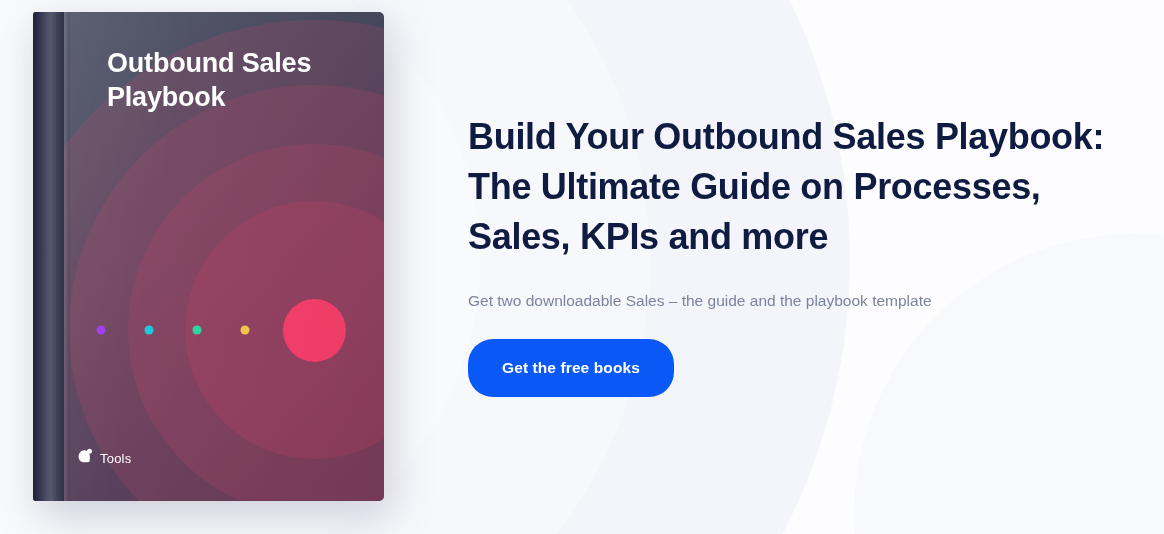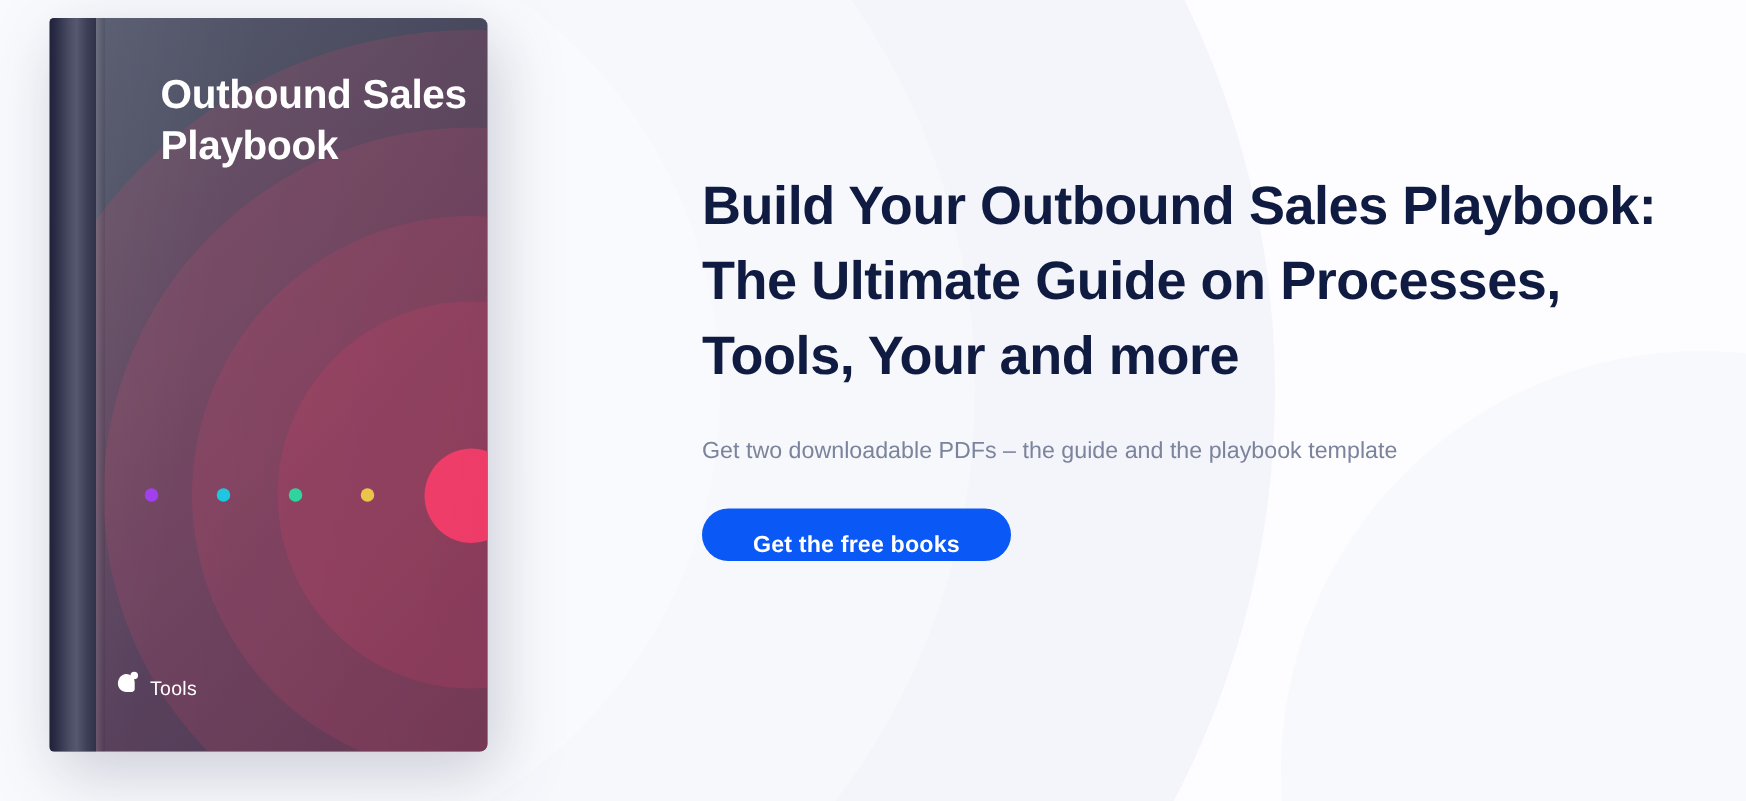--- a/index.html
+++ b/index.html
@@ -47,21 +47,21 @@
     width: 560px; height: 560px;
     right: -250px; bottom: -260px;
     background: #f8f9fc;
   }
 
   
   .book {
     position: absolute;
     left: 33px;
     top: 12px;
-    width: 292px;
+    width: 351px;
     height: 489px;
     border-radius: 3px 5px 5px 3px;
     overflow: visible;
     filter: drop-shadow(6px 14px 22px rgba(40, 44, 80, 0.22));
   }
   .book-inner {
     position: absolute;
     inset: 0;
     border-radius: 3px 5px 5px 3px;
     overflow: hidden;
@@ -189,21 +189,21 @@
     margin: 28px 0 0 0;
     color: #7b849c;
     font-size: 15.5px;
     line-height: 22px;
     font-weight: normal;
   }
   .cta {
     display: inline-block;
     margin-top: 27px;
     padding: 0 34px;
-    height: 35px;
+    height: 58px;
     line-height: 50px;
     border: none;
     border-radius: 25px;
     background: #0a58f5;
     color: #ffffff;
     font-family: "Liberation Sans", sans-serif;
     font-size: 15.5px;
     font-weight: bold;
     letter-spacing: 0.1px;
     cursor: pointer;
@@ -250,18 +250,18 @@
         </span>
         <span class="brand-name">Tools</span>
       </div>
 
       <div class="spine"></div>
       <div class="spine-crease"></div>
     </div>
   </div>
 
   <div class="content">
-    <h1 class="headline">Build Your Outbound Sales Playbook: The Ultimate Guide on Processes, Tools, Your and more</h1>
-    <p class="subhead">Get two downloadable PDFs – the guide and the playbook template</p>
+    <h1 class="headline">Build Your Outbound Sales Playbook: The Ultimate Guide on Processes, Sales, KPIs and more</h1>
+    <p class="subhead">Get two downloadable Sales – the guide and the playbook template</p>
     <button class="cta">Get the free books</button>
   </div>
 
 </div>
 
 </body></html>

